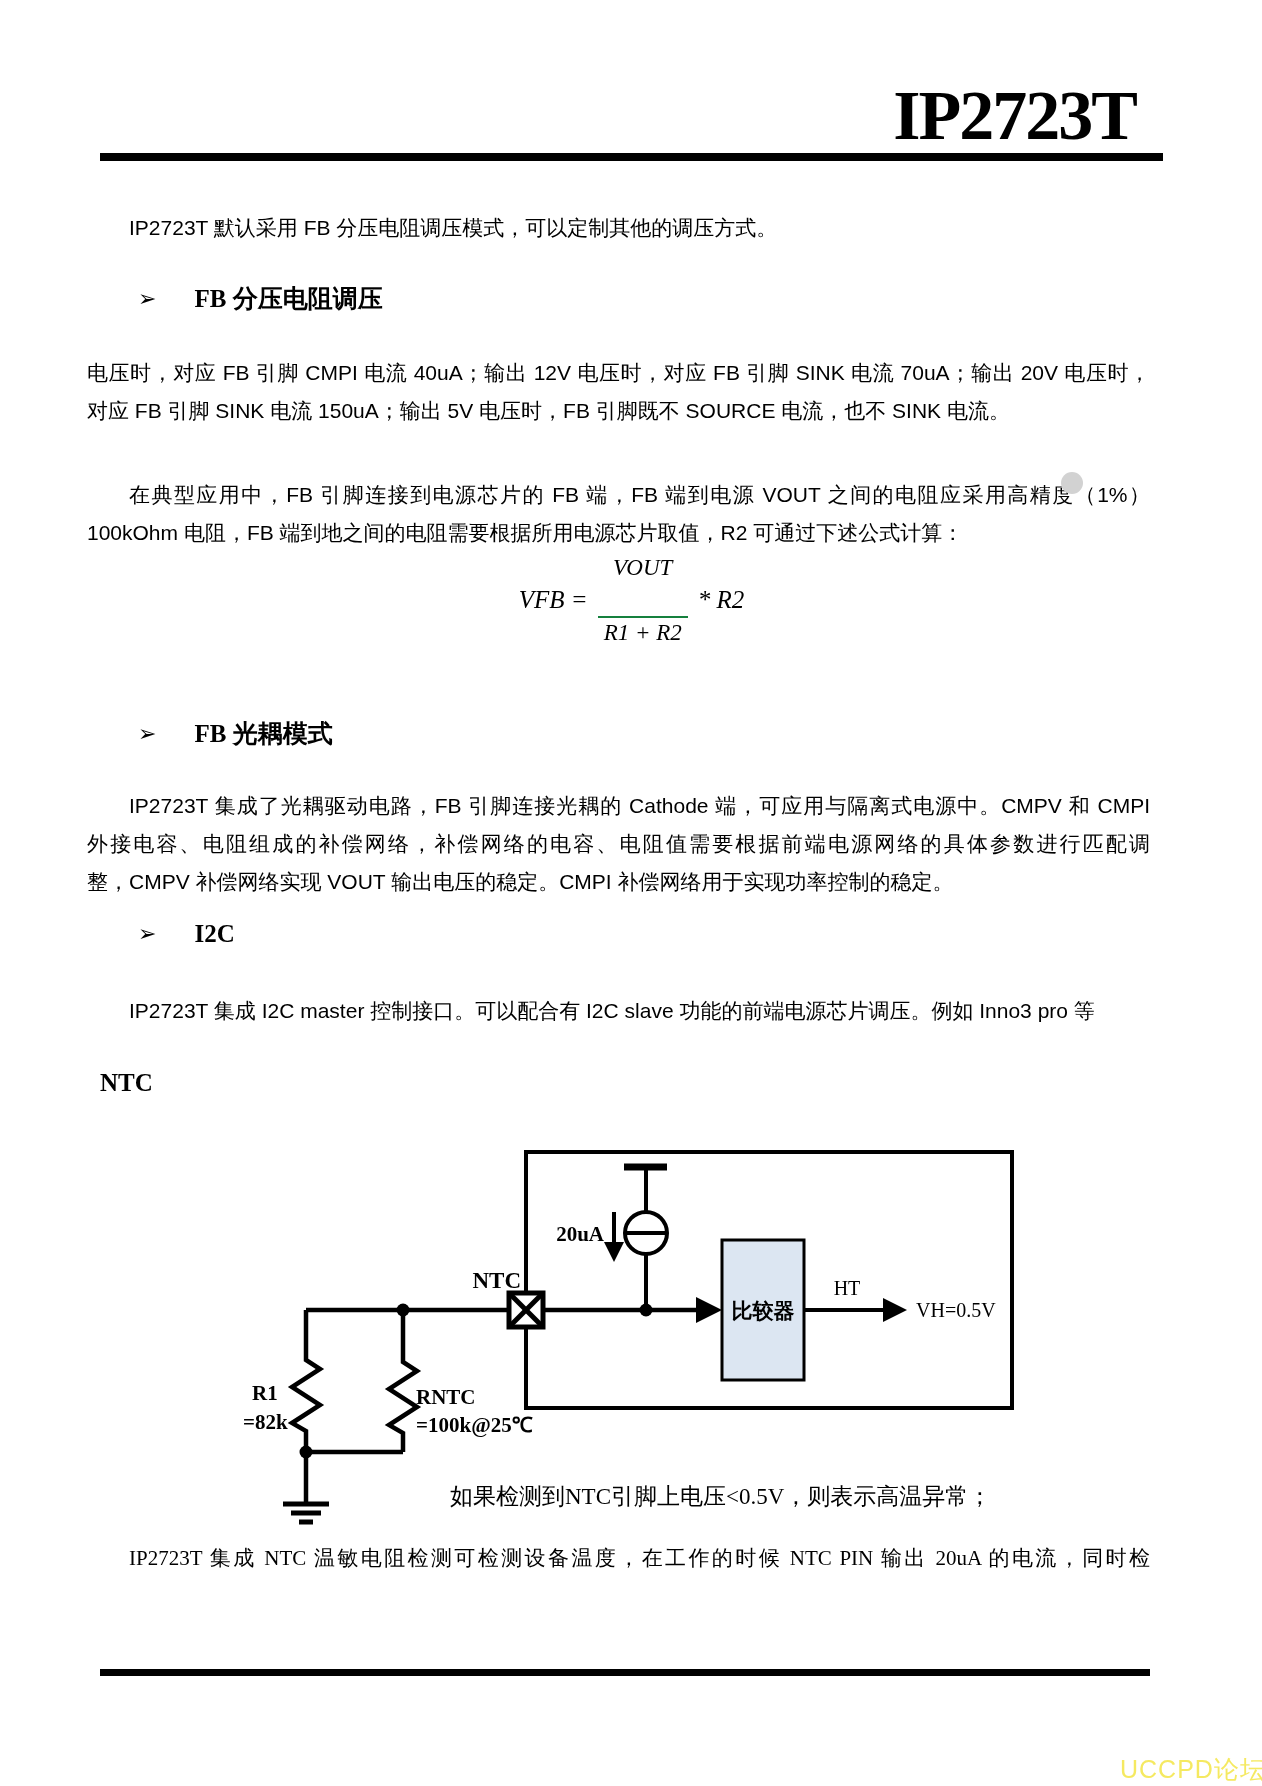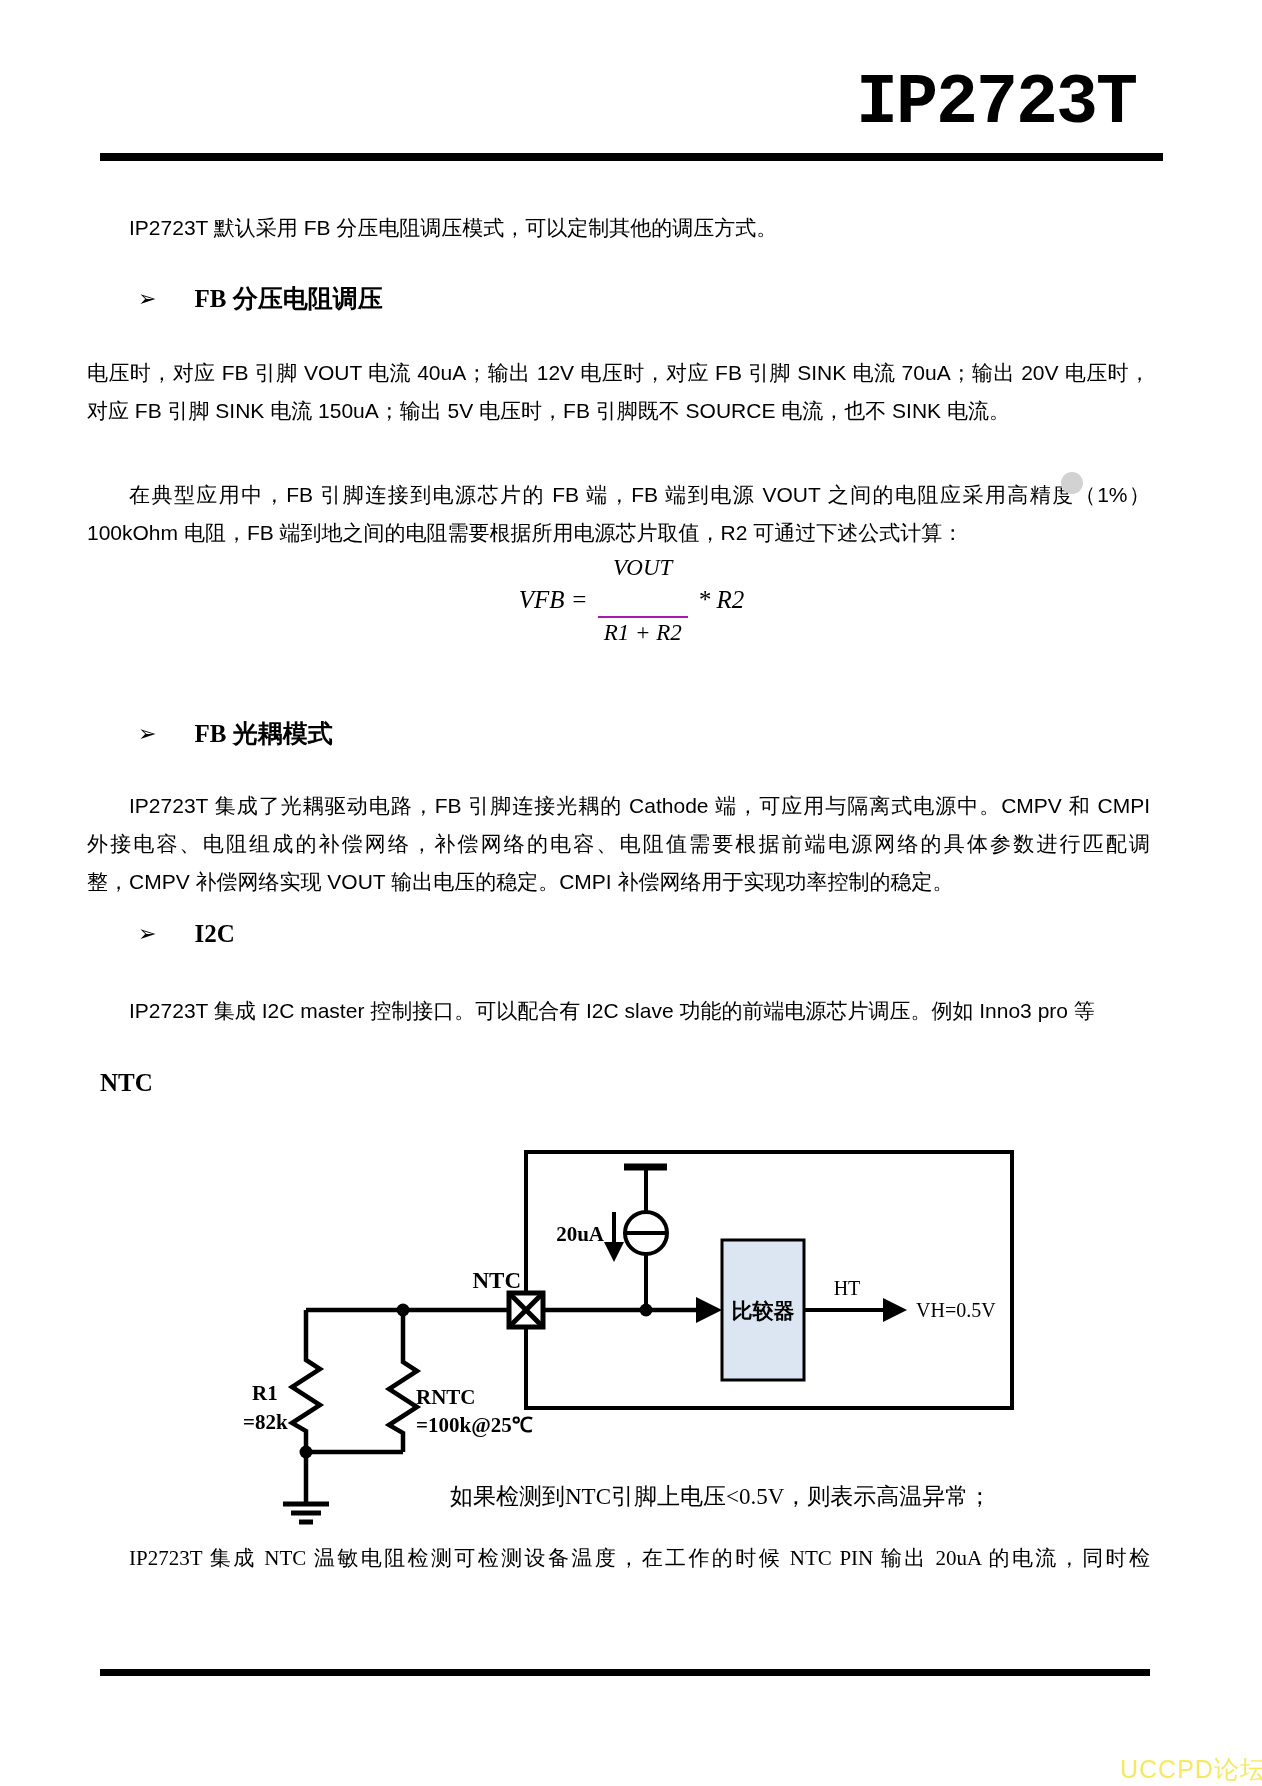--- a/index.html
+++ b/index.html
@@ -4,22 +4,22 @@
 <style>
   html,body{margin:0;padding:0;background:#888;}
   .page{
     position:relative;width:1262px;height:1786px;background:#ffffff;
     margin:0 auto;overflow:hidden;
     font-family:"Liberation Sans",sans-serif;color:#000;
   }
   .abs{position:absolute;}
 
   .doc-title{
-    top:68px;right:126px;
-    font-family:Liberation Mono, monospace;
+    top:80px;right:126px;
+    font-family:Liberation Serif, serif;
     font-size:70px;font-weight:bold;letter-spacing:-2px;
     line-height:72px;white-space:nowrap;
   }
   .rule{background:#000;}
   .rule-top{left:100px;top:153px;width:1063px;height:8px;}
   .rule-bottom{left:100px;top:1669px;width:1050px;height:7px;}
 
   .para{
     left:87px;width:1063px;
     font-size:21px;line-height:38px;
@@ -40,21 +40,21 @@
     left:100px;font-family:"Liberation Serif",serif;font-weight:bold;
     font-size:25px;line-height:30px;white-space:nowrap;
   }
 
   .formula{
     left:100px;top:566px;width:1063px;height:68px;
     display:flex;align-items:center;justify-content:center;gap:10px;
     font-family:"Liberation Serif",serif;font-style:italic;font-size:25px;
   }
   .f-frac{display:inline-flex;flex-direction:column;align-items:center;font-size:23px;line-height:28px;gap:34px;}
-  .f-den{border-top:2px solid #a21caf;padding:1px 6px 0 6px;}
+  .f-den{border-top:2px solid #15803d;padding:1px 6px 0 6px;}
   .f-num{padding:0 6px;}
 
   .gray-dot{
     left:1061px;top:472px;width:22px;height:22px;border-radius:50%;
     background:#d2d2d2;filter:blur(0.6px);
   }
 
   .note-text{
     left:450px;top:1484px;
     font-family:"Liberation Serif",serif;font-size:23px;line-height:26px;white-space:nowrap;
@@ -81,21 +81,21 @@
   <div class="abs para para-sans" style="top:209px">
     <div class="line indent">IP2723T 默认采用 FB 分压电阻调压模式，可以定制其他的调压方式。</div>
   </div>
 
   <div class="abs heading" style="top:283px">
     <span class="bullet">➢</span>
     <span>FB 分压电阻调压</span>
   </div>
 
   <div class="abs para para-sans" style="top:354px">
-    <div class="jline">电压时，对应 FB 引脚 VOUT 电流 40uA；输出 12V 电压时，对应 FB 引脚 SINK 电流 70uA；输出 20V 电压时，</div>
+    <div class="jline">电压时，对应 FB 引脚 CMPI 电流 40uA；输出 12V 电压时，对应 FB 引脚 SINK 电流 70uA；输出 20V 电压时，</div>
     <div class="line">对应 FB 引脚 SINK 电流 150uA；输出 5V 电压时，FB 引脚既不 SOURCE 电流，也不 SINK 电流。</div>
   </div>
 
   <div class="abs para para-sans" style="top:476px">
     <div class="jline indent">在典型应用中，FB 引脚连接到电源芯片的 FB 端，FB 端到电源 VOUT 之间的电阻应采用高精度（1%）</div>
     <div class="line">100kOhm 电阻，FB 端到地之间的电阻需要根据所用电源芯片取值，R2 可通过下述公式计算：</div>
   </div>
 
   <div class="abs gray-dot"></div>
 

